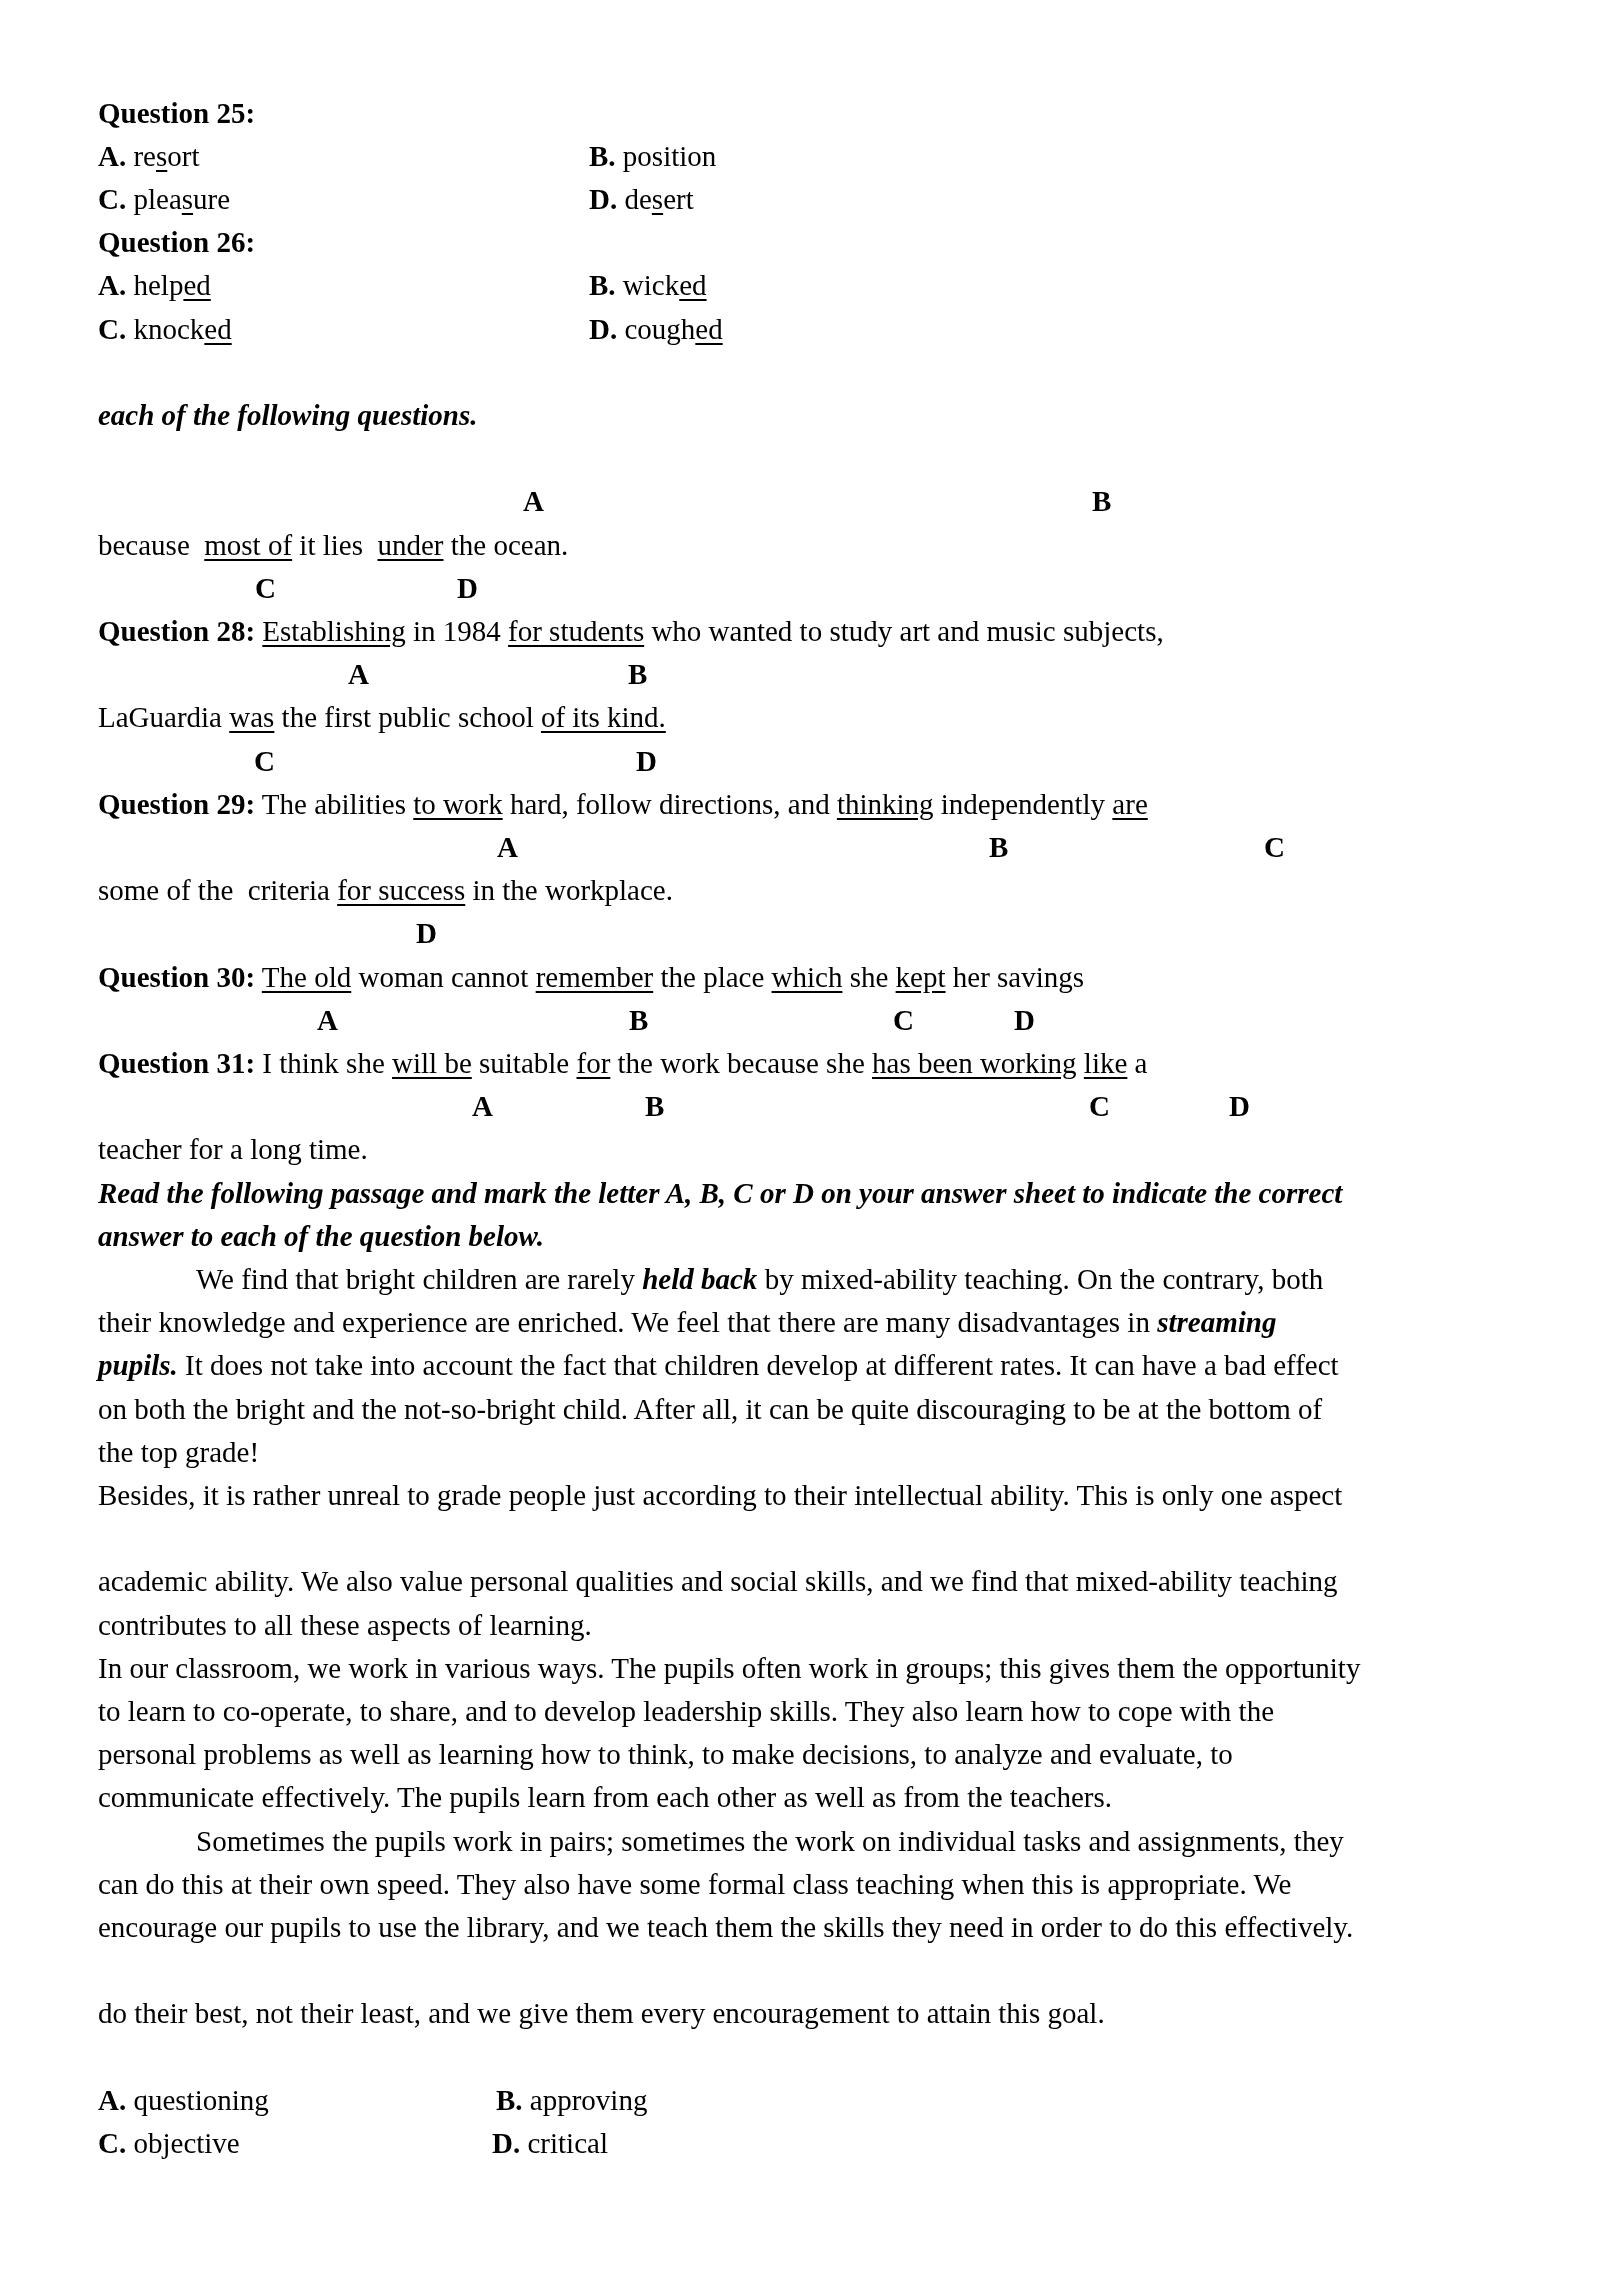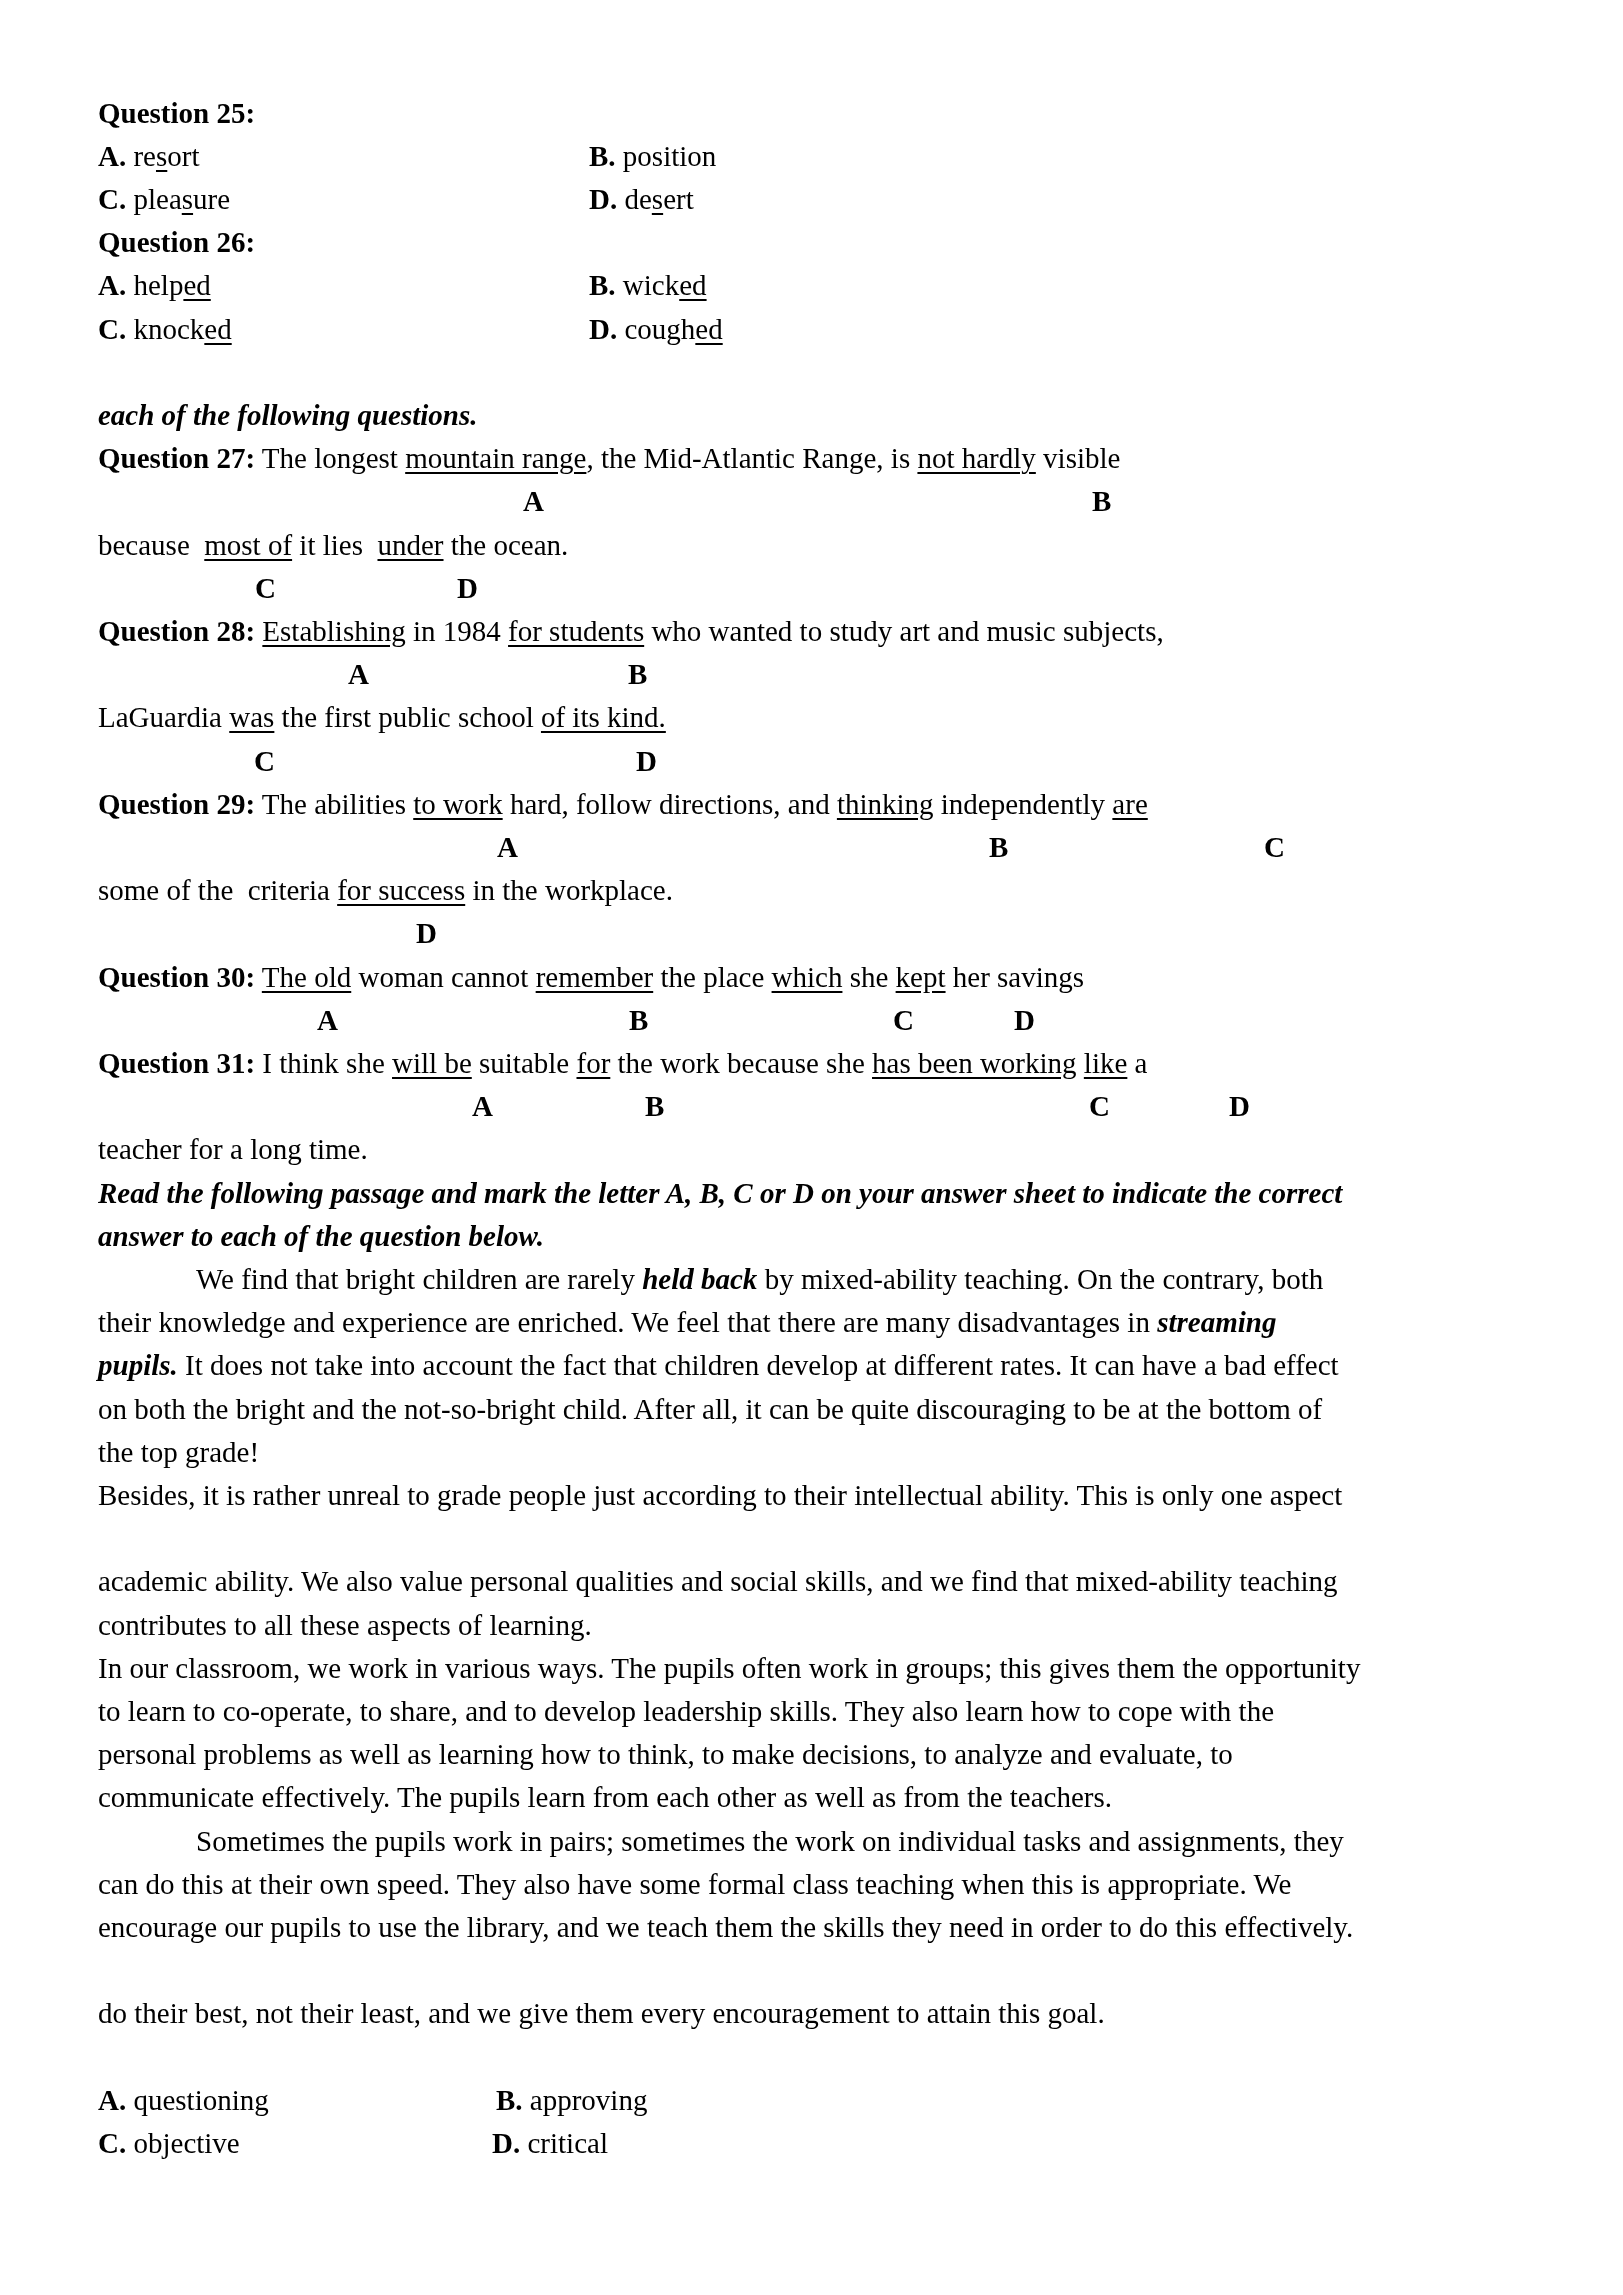--- a/index.html
+++ b/index.html
@@ -44,21 +44,20 @@
 <body>
 
 <div class="page" id="page">
     <div class="line" style="top: 92px;"><span class="b">Question 25:</span></div>
     <div class="line" style="top: 135px;"><span><span class="b">A.</span><span> re</span><span class="u">s</span><span>ort</span></span><span class="col2" style="left: 491px;"><span><span class="b">B.</span><span> position</span></span></span></div>
     <div class="line" style="top: 178px;"><span><span class="b">C.</span><span> plea</span><span class="u">s</span><span>ure</span></span><span class="col2" style="left: 491px;"><span><span class="b">D.</span><span> de</span><span class="u">s</span><span>ert</span></span></span></div>
     <div class="line" style="top: 221px;"><span class="b">Question 26:</span></div>
     <div class="line" style="top: 264px; text-align: right;"><span><span class="b">A.</span><span> help</span><span class="u">ed</span></span><span class="col2" style="left: 491px;"><span><span class="b">B.</span><span> wick</span><span class="u">ed</span></span></span></div>
     <div class="line" style="top: 308px;"><span><span class="b">C.</span><span> knock</span><span class="u">ed</span></span><span class="col2" style="left: 491px;"><span><span class="b">D.</span><span> cough</span><span class="u">ed</span></span></span></div>
     <div class="line" style="top: 394px;"><span class="bi">each of the following questions.</span></div>
-    <div class="line" style="top: 437px;"><span class="b">Question 27:</span><span> The longest </span><span class="u">mountain range</span><span>, the Mid-Atlantic Range, is </span><span class="u">not hardly</span><span> visible</span></div>
     <div class="line" style="top: 480px;"><span class="letter" style="left: 425px;">A</span><span class="letter" style="left: 994px;">B</span></div>
     <div class="line" style="top: 524px;"><span>because  </span><span class="u">most of</span><span> it lies  </span><span class="u">under</span><span> the ocean.</span></div>
     <div class="line" style="top: 567px;"><span class="letter" style="left: 157px;">C</span><span class="letter" style="left: 359px;">D</span></div>
     <div class="line" style="top: 610px;"><span class="b">Question 28:</span><span> </span><span class="u">Establishing</span><span> in 1984 </span><span class="u">for students</span><span> who wanted to study art and music subjects,</span></div>
     <div class="line" style="top: 653px;"><span class="letter" style="left: 250px;">A</span><span class="letter" style="left: 530px;">B</span></div>
     <div class="line" style="top: 696px;"><span>LaGuardia </span><span class="u">was</span><span> the first public school </span><span class="u">of its kind.</span></div>
     <div class="line" style="top: 740px;"><span class="letter" style="left: 156px;">C</span><span class="letter" style="left: 538px;">D</span></div>
     <div class="line" style="top: 783px;"><span class="b">Question 29:</span><span> The abilities </span><span class="u">to work</span><span> hard, follow directions, and </span><span class="u">thinking</span><span> independently </span><span class="u">are</span></div>
     <div class="line" style="top: 826px;"><span class="letter" style="left: 399px;">A</span><span class="letter" style="left: 891px;">B</span><span class="letter" style="left: 1166px;">C</span></div>
     <div class="line" style="top: 869px;"><span>some of the  criteria </span><span class="u">for success</span><span> in the workplace.</span></div>

